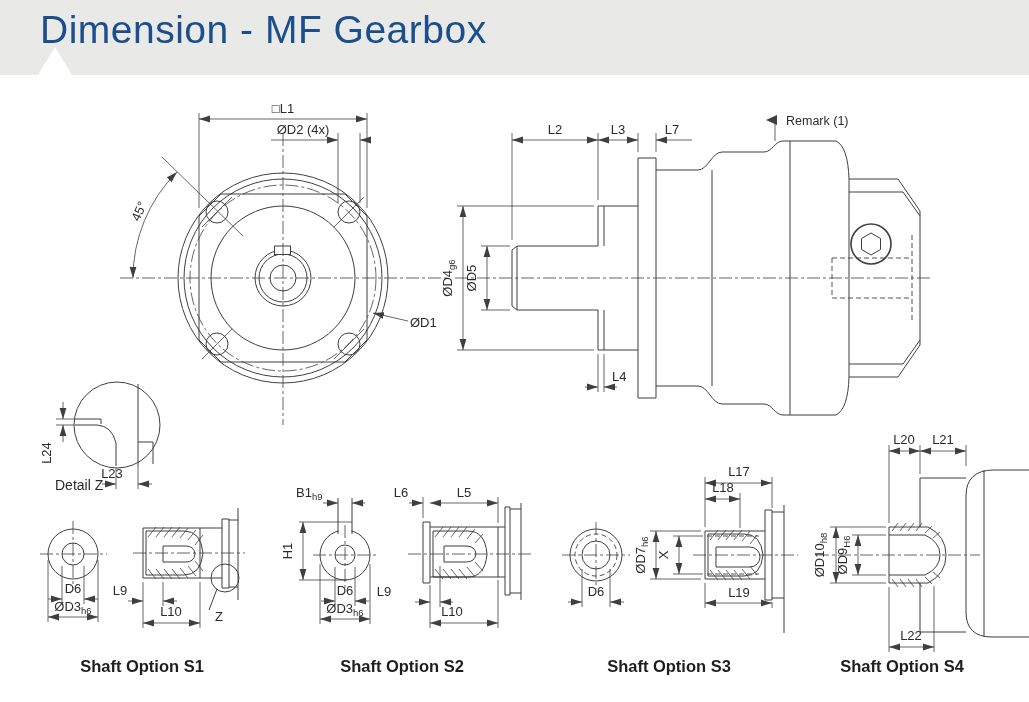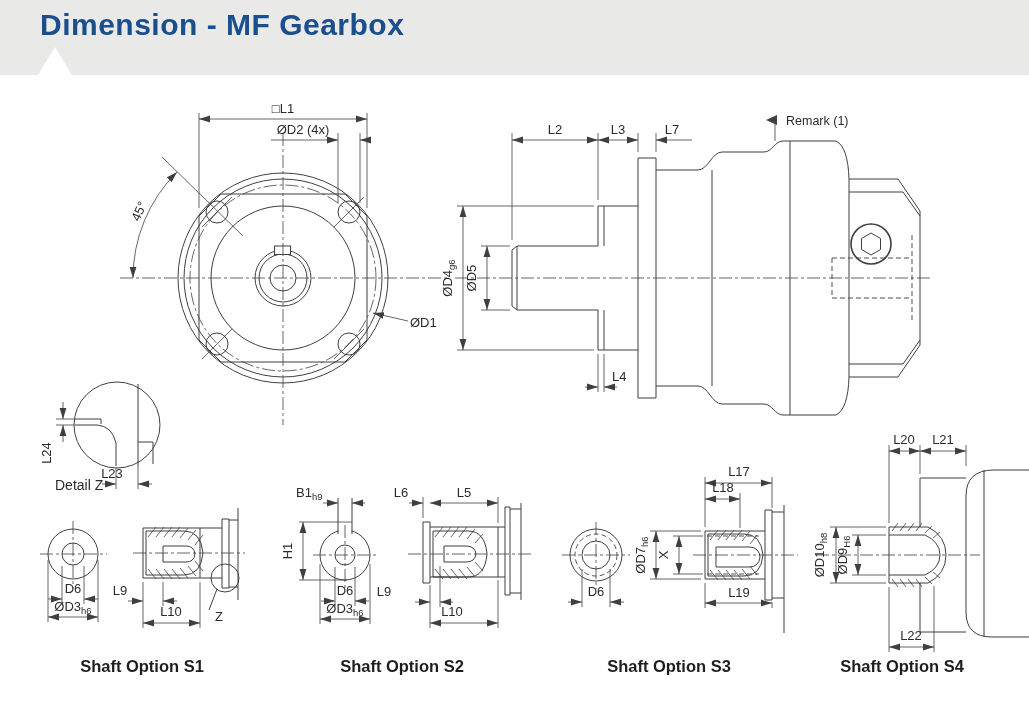--- a/index.html
+++ b/index.html
@@ -1,19 +1,19 @@
 <!DOCTYPE html>
 <html><head>
 <meta charset="utf-8">
 <style>
   html,body{margin:0;padding:0;background:#fff;}
   body{width:1029px;height:702px;position:relative;overflow:hidden;
        font-family:"Liberation Sans",sans-serif;}
   .header{position:absolute;left:0;top:0;width:1029px;height:75px;background:#e9e9e8;}
-  .page-title{position:absolute;left:40px;top:8px;font-size:30px;font-weight:bold;
+  .page-title{position:absolute;left:40px;top:8px;font-size:39px;font-weight:normal;
        color:#1b4e8c;letter-spacing:.5px;}
   .notch{position:absolute;left:38px;top:47px;width:0;height:0;
        border-left:17px solid transparent;border-right:17px solid transparent;
        border-bottom:28px solid #ffffff;}
   svg.drawing{position:absolute;left:0;top:0;}
   .ln{stroke:#3f3f3f;stroke-width:1;fill:none;}
   .lw{stroke:#3f3f3f;stroke-width:1.6;fill:none;}
   .cl{stroke:#3f3f3f;stroke-width:.8;fill:none;stroke-dasharray:13 3 3 3;}
   .hd{stroke:#3f3f3f;stroke-width:.9;fill:none;stroke-dasharray:5 3;}
   .dm{stroke:#3f3f3f;stroke-width:.8;fill:none;}

